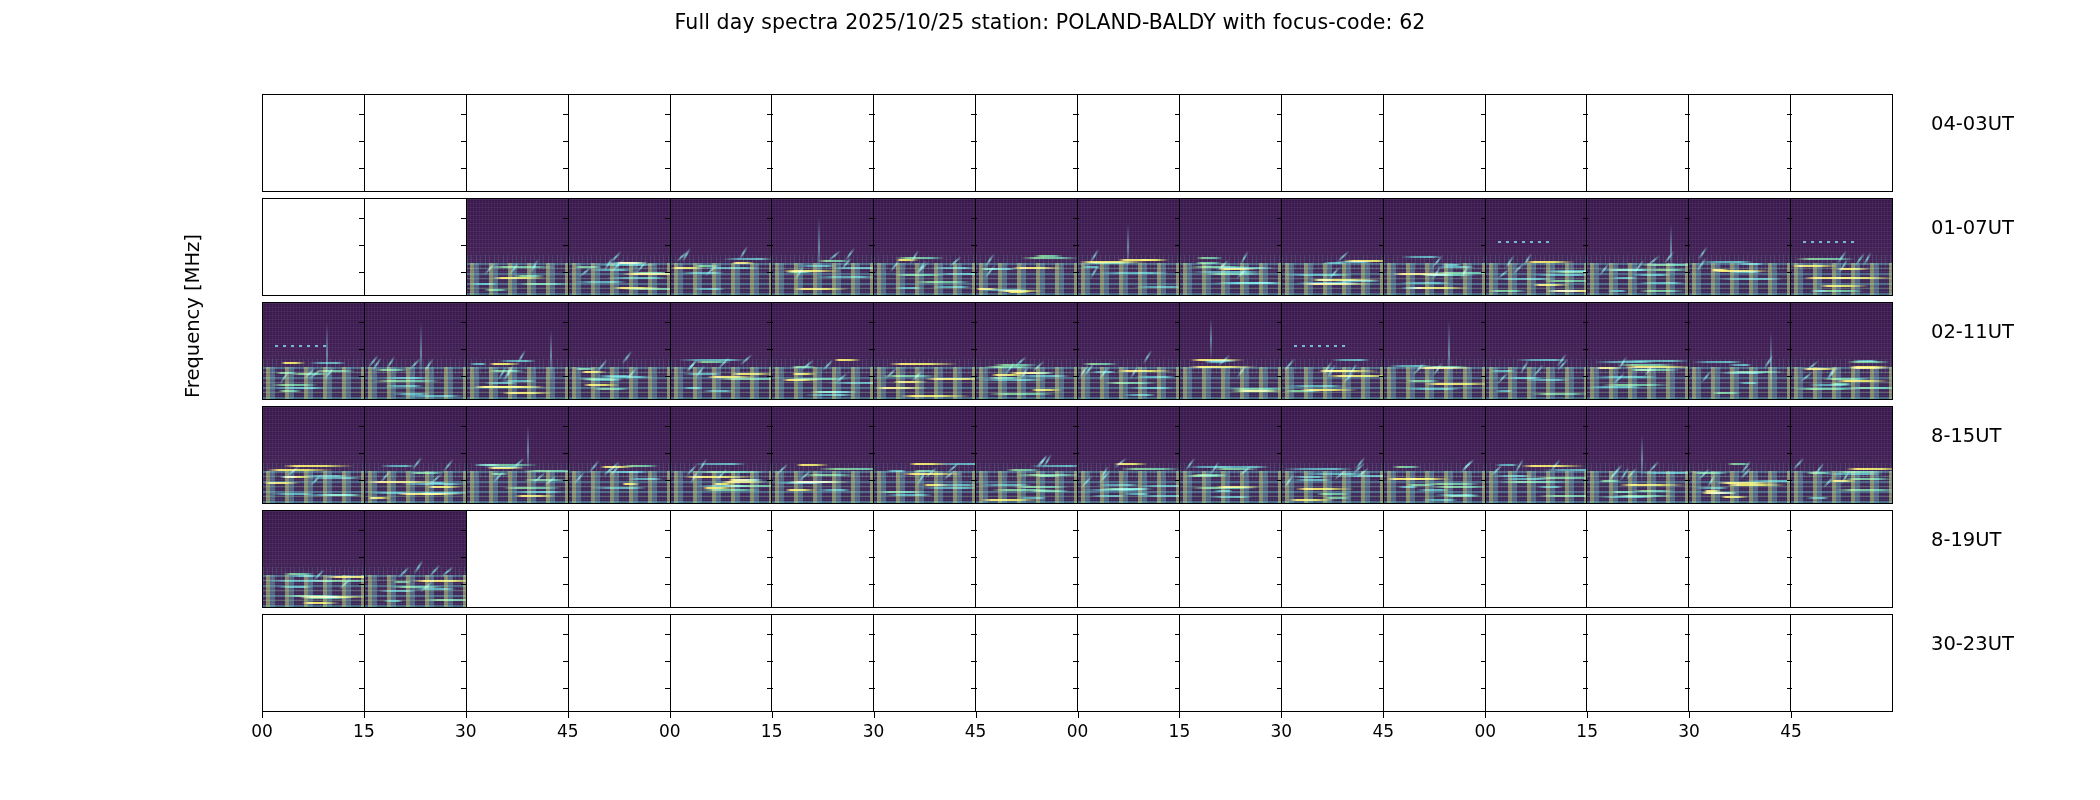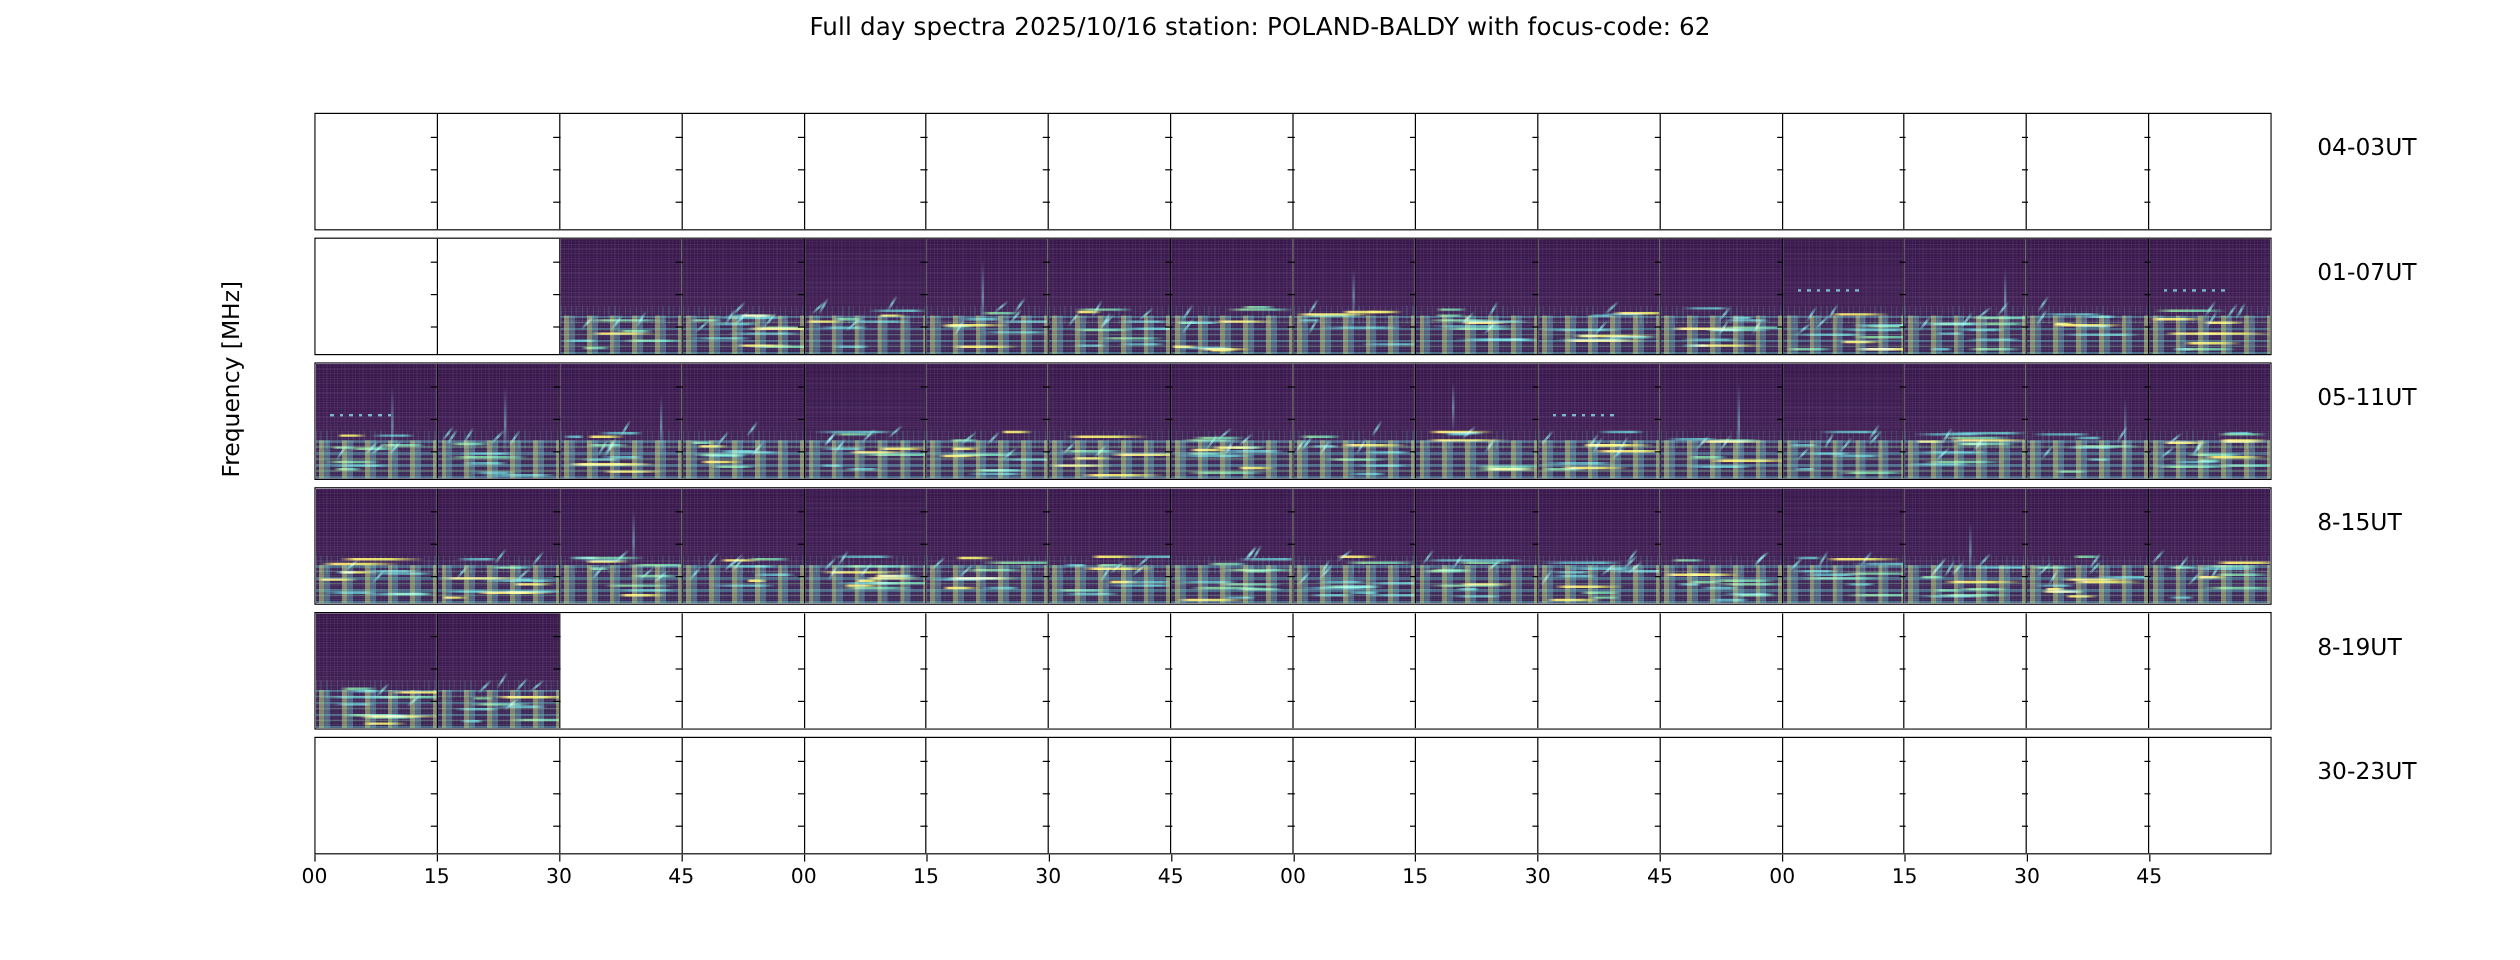--- a/index.html
+++ b/index.html
@@ -220,21 +220,21 @@
     transform: translateX(-50%);
     font-size: 17px;
     white-space: nowrap;
   }
 </style>
 </head>
 <body>
 
 <div id="figure">
 
-  <div id="title">Full day spectra 2025/10/16 station: POLAND-BALDY with focus-code: 62</div>
+  <div id="title">Full day spectra 2025/10/25 station: POLAND-BALDY with focus-code: 62</div>
 
   <div id="ylabel">Frequency [MHz]</div>
 
   <div id="plot-area">
       <div class="row-label" style="top: 29.4px;">04-03UT</div>
       <div class="row" style="top: 0px;">
         <div class="panels">
           <div class="panel empty"></div>
           <div class="panel empty"></div>
           <div class="panel empty"></div>
@@ -573,21 +573,21 @@
         <div class="ytick-inner" style="top: 73.01px; left: 708.062px;"></div>
         <div class="ytick-inner" style="top: 73.01px; left: 810px;"></div>
         <div class="ytick-inner" style="top: 73.01px; left: 911.938px;"></div>
         <div class="ytick-inner" style="top: 73.01px; left: 1013.88px;"></div>
         <div class="ytick-inner" style="top: 73.01px; left: 1115.81px;"></div>
         <div class="ytick-inner" style="top: 73.01px; left: 1217.75px;"></div>
         <div class="ytick-inner" style="top: 73.01px; left: 1319.69px;"></div>
         <div class="ytick-inner" style="top: 73.01px; left: 1421.62px;"></div>
         <div class="ytick-inner" style="top: 73.01px; left: 1523.56px;"></div>
       </div>
-      <div class="row-label" style="top: 237.4px;">05-11UT</div>
+      <div class="row-label" style="top: 237.4px;">02-11UT</div>
       <div class="row" style="top: 208px;">
         <div class="panels">
           <div class="panel">
             <div class="spec">
               <div class="streak g" style="top: 84.3227%; left: 8.21041%; width: 46.3758%;"></div>
               <div class="streak y" style="top: 61.9547%; left: 17.5235%; width: 25.5787%;"></div>
               <div class="streak g" style="top: 69.4276%; left: 51.7698%; width: 39.8068%;"></div>
               <div class="streak g" style="top: 90.4967%; left: 14.9879%; width: 23.9919%;"></div>
               <div class="streak c" style="top: 87.1266%; left: 10.5617%; width: 50.9595%;"></div>
               <div class="streak g" style="top: 72.4602%; left: 26.9856%; width: 40.2517%;"></div>

